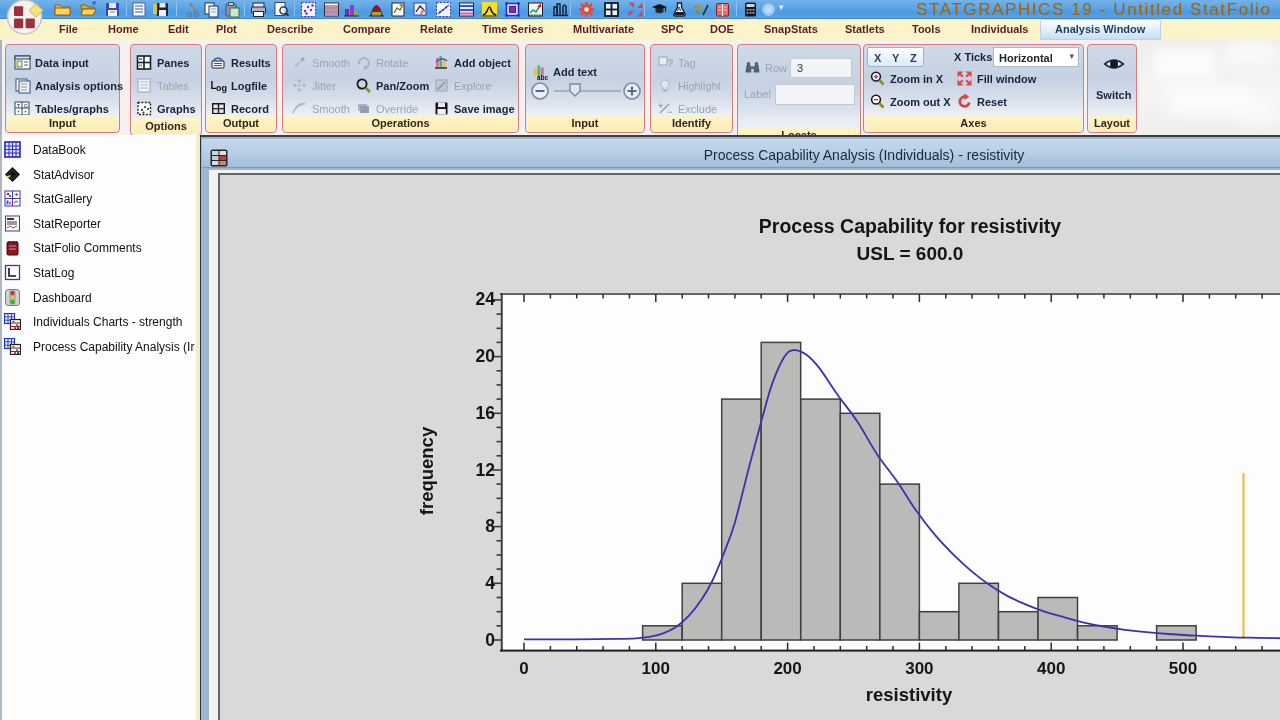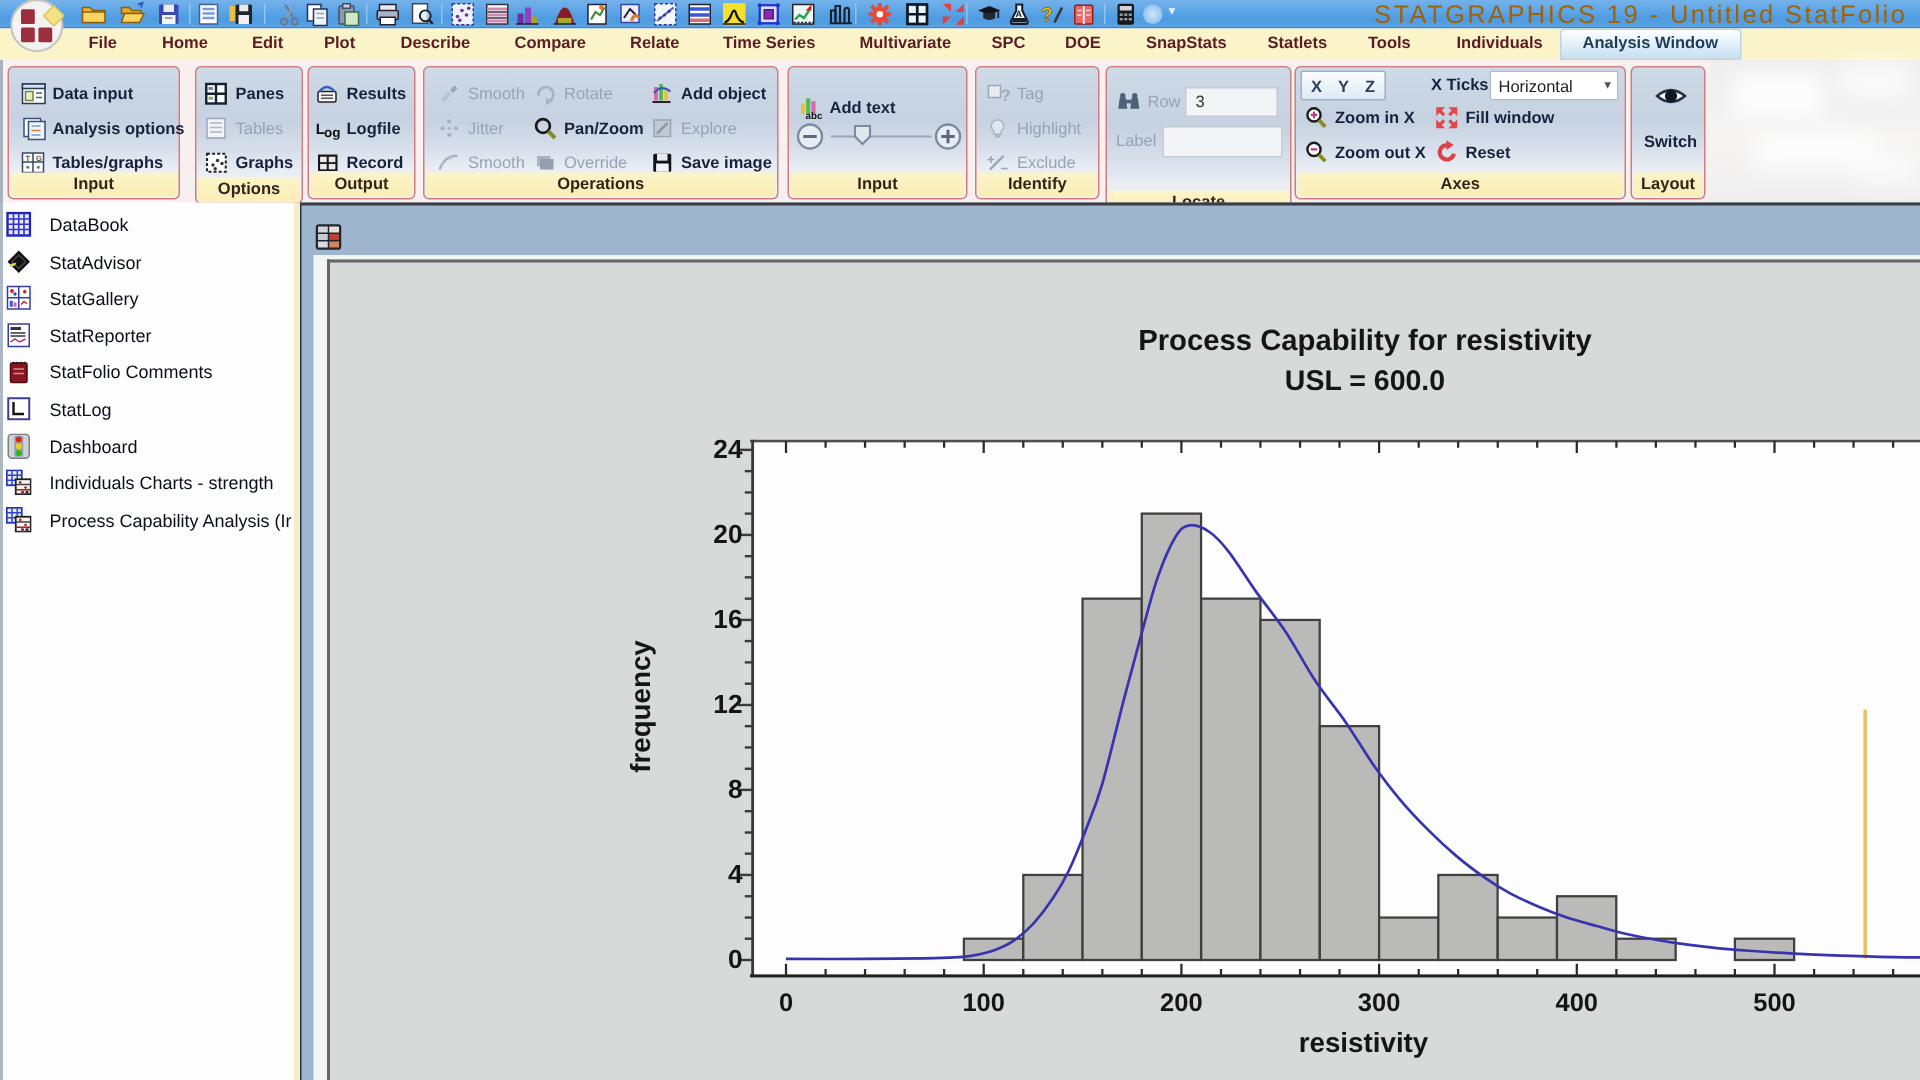--- a/index.html
+++ b/index.html
@@ -547,21 +547,21 @@
           <div class="rlabel">Locate</div>
         </div>
         <div class="rgroup" style="left:863px;width:221px;height:89px">
           <div class="abs" style="left:3px;top:2px;width:57px;height:20px;background:linear-gradient(#fdfeff,#dce9f4);border:1px solid #9ab4cc;border-radius:2px">
             <span style="position:absolute;left:6px;top:4px;font-size:11px;font-weight:bold;color:#27425e">X</span>
             <span style="position:absolute;left:24px;top:4px;font-size:11px;font-weight:bold;color:#27425e">Y</span>
             <span style="position:absolute;left:42px;top:4px;font-size:11px;font-weight:bold;color:#27425e">Z</span>
           </div>
           <span class="abs" style="left:90px;top:6px;font-size:11px;font-weight:bold;color:#17233d">X Ticks</span>
           <div class="abs" style="left:129px;top:2px;width:86px;height:20px;background:#fff;border:1px solid #a8bccc">
-            <span style="position:absolute;left:5px;top:4px;font-size:11px;font-weight:normal;color:#222">Horizontal</span>
+            <span style="position:absolute;left:5px;top:4px;font-size:11px;font-weight:bold;color:#222">Horizontal</span>
             <span style="position:absolute;right:4px;top:3px;font-size:9px;color:#555">▾</span>
           </div>
           <div class="ritem" style="left:5px;top:25px">
             <svg viewBox="0 0 17 17" class="ric">
               <circle cx="7" cy="6.6" r="4.4" fill="#fff" stroke="#1a1a1a" stroke-width="1.6"></circle>
               <line x1="4.8" y1="6.6" x2="9.2" y2="6.6" stroke="#c03880" stroke-width="1.5"></line>
               <line x1="7" y1="4.4" x2="7" y2="8.8" stroke="#c03880" stroke-width="1.5"></line>
               <line x1="10.2" y1="10" x2="14.5" y2="14.5" stroke="#8a8a20" stroke-width="2.6"></line>
             </svg>
             <span class="rtx">Zoom in X</span>
@@ -727,20 +727,23 @@
           <circle cx="13" cy="12" r="0.9" fill="#c02020"></circle>
           <rect x="10" y="14.2" width="2" height="2.3" fill="#b03030"></rect>
           <rect x="13" y="14.2" width="2" height="2.3" fill="#334"></rect>
         </svg>
         <span>Process Capability Analysis (Ir</span>
       </div>
     </div>
   <div id="split"></div>
     <div class="abs" style="left:0;top:40px;width:1.5px;height:680px;background:#6c7f96;opacity:.55"></div>
   <div id="mdiwin">
+    <div id="wtitle">
+      <div class="wt">Process Capability Analysis (Individuals) - resistivity</div>
+    </div>
     <svg id="wicon" viewBox="0 0 18 18">
         <rect x="0.5" y="0.5" width="17" height="17" rx="2" fill="#20262e"></rect>
         <rect x="2" y="2" width="6.5" height="4" fill="#cfd4d8"></rect>
         <rect x="9.5" y="2" width="6.5" height="4" fill="#e8e0d8"></rect>
         <rect x="2" y="7" width="6.5" height="4" fill="#c8ccd2"></rect>
         <rect x="9.5" y="7" width="6.5" height="4" fill="#b84038"></rect>
         <rect x="2" y="12" width="6.5" height="4" fill="#d8dce0"></rect>
         <rect x="9.5" y="12" width="6.5" height="4" fill="#d8845a"></rect>
       </svg>
     <div id="wcontent"></div>

